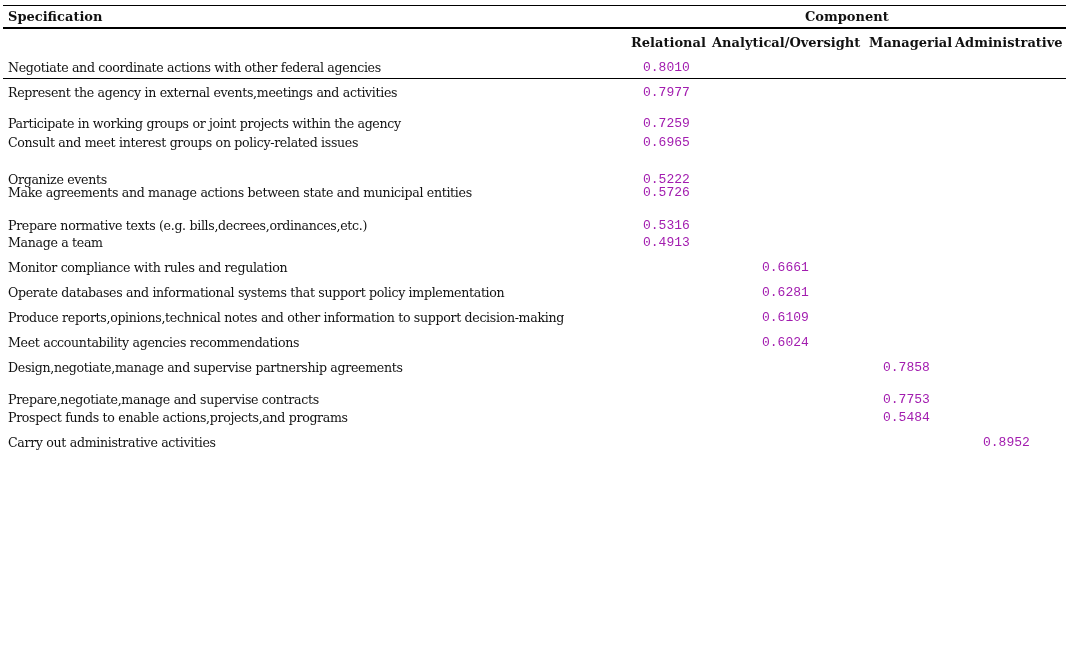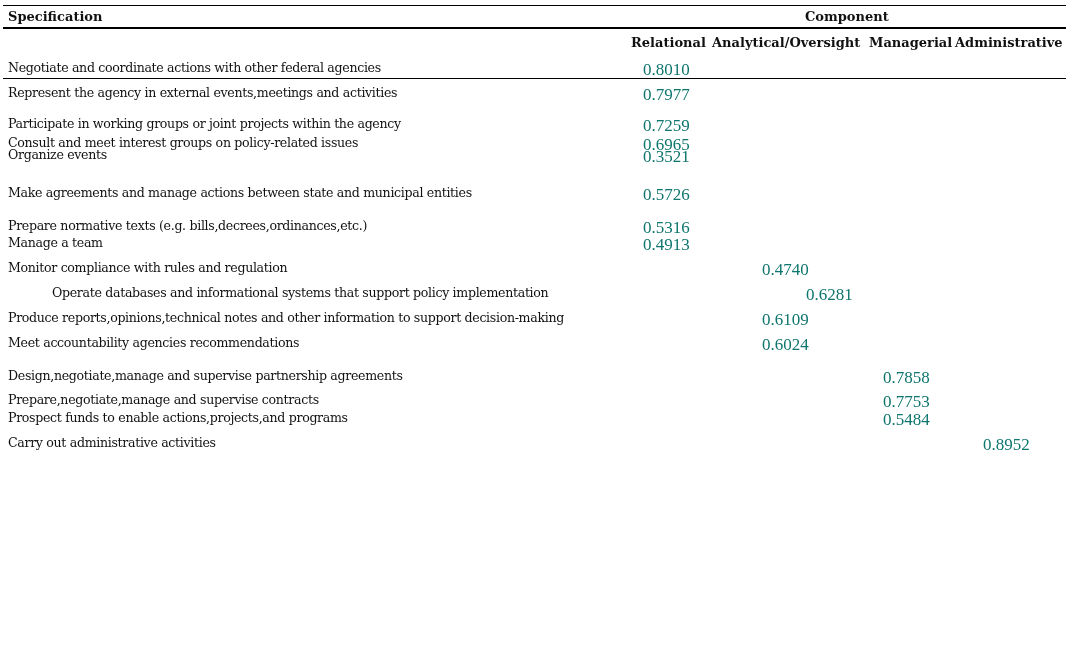--- a/index.html
+++ b/index.html
@@ -7,22 +7,22 @@
            font-family: "DejaVu Serif", "Liberation Serif", serif; color: #111; }
     .rule { position: absolute; left: 3px; width: 1063px; background: #000; }
     .r-top { top: 5px; height: 1px; }
     .r-head { top: 27px; height: 2px; }
     .r-first { top: 78px; height: 1px; }
     .hdr { position: absolute; font-weight: bold; font-size: 13px; top: 9px; }
     .sub { position: absolute; font-weight: bold; font-size: 13px; top: 35px; }
     .row { position: absolute; left: 0; width: 962px; height: 25px; }
     .spec { position: absolute; left: 8px; top: 0; font-size: 13px; font-family: "DejaVu Serif", serif;
             letter-spacing: -0.35px; white-space: nowrap; transform: scaleX(0.97); transform-origin: left; }
-    .val { position: absolute; top: 0; font-size: 17px; font-family: Liberation Serif, serif;
-           white-space: nowrap; color: #0f766e; }
+    .val { position: absolute; top: 0; font-size: 13px; font-family: Liberation Mono, monospace;
+           white-space: nowrap; color: #a21caf; }
     .c0 { left: 643px; }
     .c1 { left: 762px; }
     .c2 { left: 883px; }
     .c3 { left: 983px; }
   </style>
 </head>
 <body>
 
 <div class="rule r-top"></div>
 <div class="hdr" style="left:8px">Specification</div>
@@ -46,53 +46,53 @@
       <span class="val c0">0.7977</span>
     </div>
     <div class="row" style="top: 110px; margin-top: 6px;">
       <span class="spec">Participate in working groups or joint projects within the agency</span>
       <span class="val c0">0.7259</span>
     </div>
     <div class="row" style="top: 135px;">
       <span class="spec">Consult and meet interest groups on policy-related issues</span>
       <span class="val c0">0.6965</span>
     </div>
-    <div class="row" style="top: 147px;">
+    <div class="row" style="top: 172px;">
       <span class="spec">Organize events</span>
-      <span class="val c0">0.3521</span>
+      <span class="val c0">0.5222</span>
     </div>
     <div class="row" style="top: 185px;">
       <span class="spec">Make agreements and manage actions between state and municipal entities</span>
       <span class="val c0">0.5726</span>
     </div>
     <div class="row" style="top: 210px; margin-top: 8px;">
       <span class="spec">Prepare normative texts (e.g. bills,decrees,ordinances,etc.)</span>
       <span class="val c0">0.5316</span>
     </div>
     <div class="row" style="top: 235px;">
       <span class="spec">Manage a team</span>
       <span class="val c0">0.4913</span>
     </div>
     <div class="row" style="top: 260px;">
       <span class="spec">Monitor compliance with rules and regulation</span>
-      <span class="val c1">0.4740</span>
+      <span class="val c1">0.6661</span>
     </div>
-    <div class="row" style="top: 285px; margin-left: 44px;">
+    <div class="row" style="top: 285px;">
       <span class="spec">Operate databases and informational systems that support policy implementation</span>
       <span class="val c1">0.6281</span>
     </div>
     <div class="row" style="top: 310px;">
       <span class="spec">Produce reports,opinions,technical notes and other information to support decision-making</span>
       <span class="val c1">0.6109</span>
     </div>
     <div class="row" style="top: 335px;">
       <span class="spec">Meet accountability agencies recommendations</span>
       <span class="val c1">0.6024</span>
     </div>
-    <div class="row" style="top: 360px; margin-top: 8px;">
+    <div class="row" style="top: 360px;">
       <span class="spec">Design,negotiate,manage and supervise partnership agreements</span>
       <span class="val c2">0.7858</span>
     </div>
     <div class="row" style="top: 392px;">
       <span class="spec">Prepare,negotiate,manage and supervise contracts</span>
       <span class="val c2">0.7753</span>
     </div>
     <div class="row" style="top: 410px;">
       <span class="spec">Prospect funds to enable actions,projects,and programs</span>
       <span class="val c2">0.5484</span>

